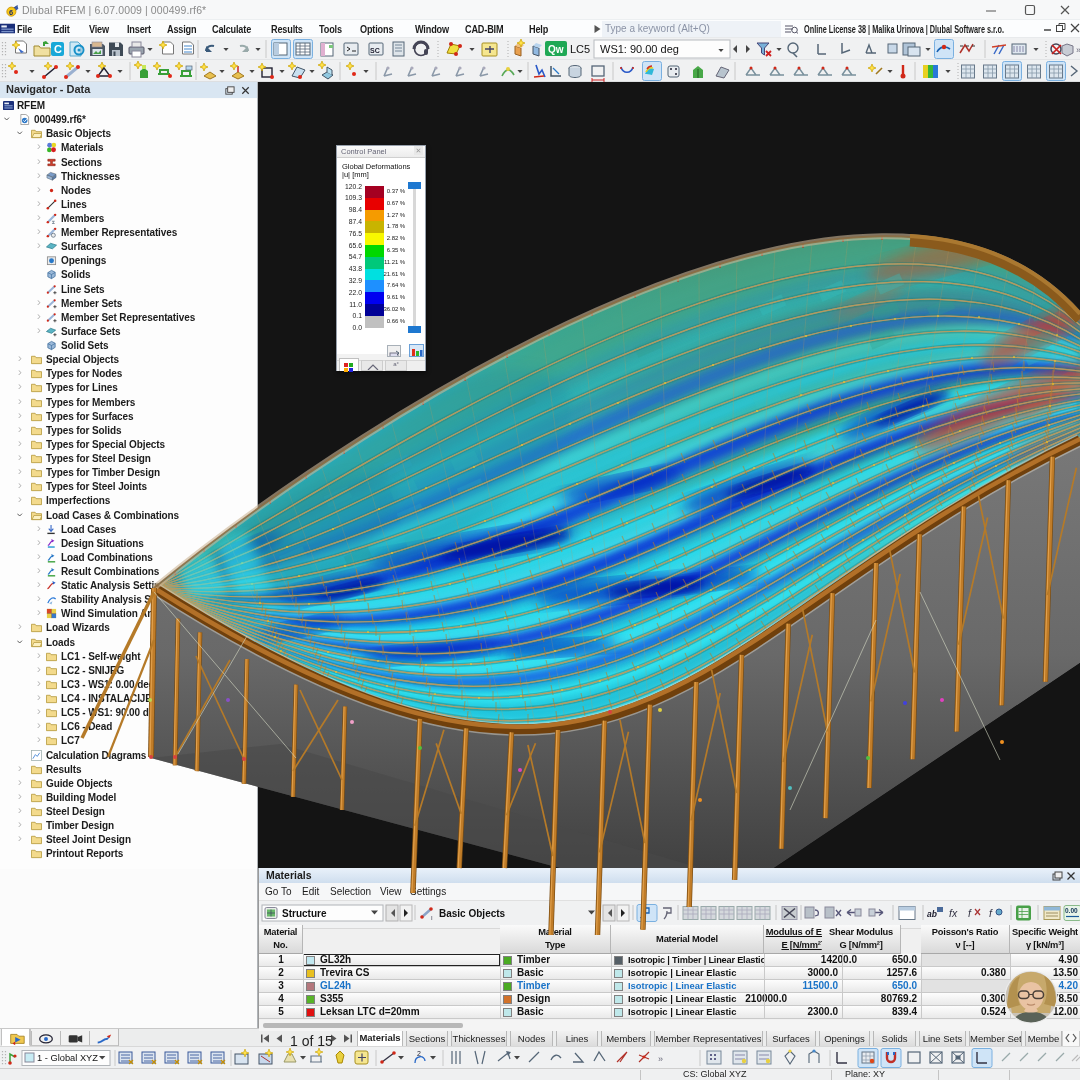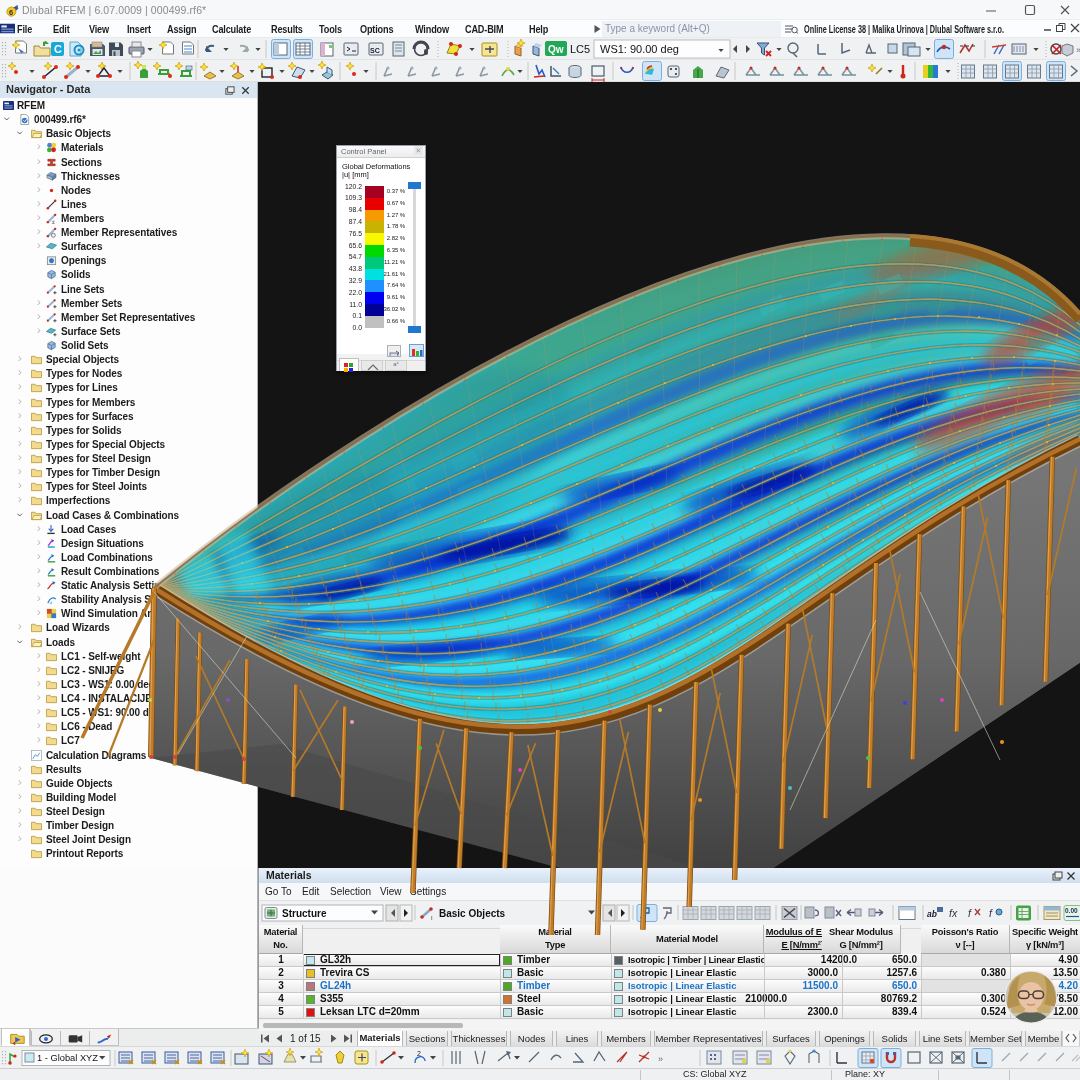--- a/index.html
+++ b/index.html
@@ -1066,21 +1066,21 @@
         <div class="cell" style="left:241px;width:111px;color:#1a73c8"><span class="chip" style="left:3px;background:#4aaa22"></span><span style="padding-left:17px">Timber</span></div>
         <div class="cell" style="left:352px;width:153px;color:#1a73c8"><span class="chip" style="left:3px;background:#bfe8ea"></span><span style="padding-left:17px;font-size:9.4px">Isotropic | Linear Elastic</span></div>
         <div class="cell num" style="left:505px;width:74px;color:#1a73c8">11500.0</div>
         <div class="cell num" style="left:583px;width:75px;color:#1a73c8">650.0</div>
         <div class="cell" style="left:662px;width:89px;background:#e2e2e2;border-left:1px solid #c9c9c9"></div>
         <div class="cell num" style="left:751px;width:68px;color:#1a73c8">4.20</div>
       </div>
       <div class="rw" style="top:68px">
         <div class="cell" style="left:0;width:44px;text-align:center;color:#111">4</div>
         <div class="cell" style="left:44px;width:197px;color:#111"><span class="chip" style="left:3px;background:#58b428"></span><span style="padding-left:17px">S355</span></div>
-        <div class="cell" style="left:241px;width:111px;color:#111"><span class="chip" style="left:3px;background:#d2722a"></span><span style="padding-left:17px">Steel</span></div>
+        <div class="cell" style="left:241px;width:111px;color:#111"><span class="chip" style="left:3px;background:#d2722a"></span><span style="padding-left:17px">Design</span></div>
         <div class="cell" style="left:352px;width:153px;color:#111"><span class="chip" style="left:3px;background:#bfe8ea"></span><span style="padding-left:17px;font-size:9.4px">Isotropic | Linear Elastic</span></div>
         <div class="cell num" style="left:476px;width:52px;color:#111">210000.0</div>
         <div class="cell num" style="left:583px;width:75px;color:#111">80769.2</div>
         <div class="cell num" style="left:662px;width:85px;color:#111">0.300</div>
         <div class="cell num" style="left:751px;width:68px;color:#111">78.50</div>
       </div>
       <div class="rw" style="top:81px">
         <div class="cell" style="left:0;width:44px;text-align:center;color:#111">5</div>
         <div class="cell" style="left:44px;width:197px;color:#111"><span class="chip" style="left:3px;background:#e01010"></span><span style="padding-left:17px">Leksan LTC d=20mm</span></div>
         <div class="cell" style="left:241px;width:111px;color:#111"><span class="chip" style="left:3px;background:#bfe8ea"></span><span style="padding-left:17px">Basic</span></div>
@@ -2047,21 +2047,21 @@
     <div class="abs" style="left:89px;top:2px;width:1px;height:14px;background:#bbb"></div>
     <div class="abs" style="left:118px;top:0;width:1px;height:17px;background:#bbb"></div>
     <svg class="abs" style="left:258px;top:5px" width="100" height="9" viewBox="0 0 100 9">
       <rect x="3" y="0.5" width="1.5" height="8" fill="#555"></rect>
       <path d="M11 0.5L5.5 4.5 11 8.5z" fill="#555"></path>
       <path d="M24 0.5L18.5 4.5 24 8.5z" fill="#555"></path>
       <path d="M73 0.5l5.5 4-5.5 4z" fill="#555"></path>
       <path d="M86 0.5l5.5 4-5.5 4z" fill="#555"></path>
       <rect x="92.5" y="0.5" width="1.5" height="8" fill="#555"></rect>
     </svg>
-    <span class="abs" style="left:290px;top:4px;font-size:10px;color:#222">1 of 15</span>
+    <span class="abs" style="left:290px;top:4px;font-size:14px;color:#222">1 of 15</span>
     <div class="ttab act" style="left:357px;width:46px">Materials</div>
     <div class="ttab" style="left:406px;width:42px">Sections</div>
     <div class="ttab" style="left:451px;width:56px">Thicknesses</div>
     <div class="ttab" style="left:510px;width:43px">Nodes</div>
     <div class="ttab" style="left:556px;width:42px">Lines</div>
     <div class="ttab" style="left:601px;width:50px">Members</div>
     <div class="ttab" style="left:654px;width:109px">Member Representatives</div>
     <div class="ttab" style="left:766px;width:50px">Surfaces</div>
     <div class="ttab" style="left:819px;width:51px">Openings</div>
     <div class="ttab" style="left:873px;width:43px">Solids</div>

